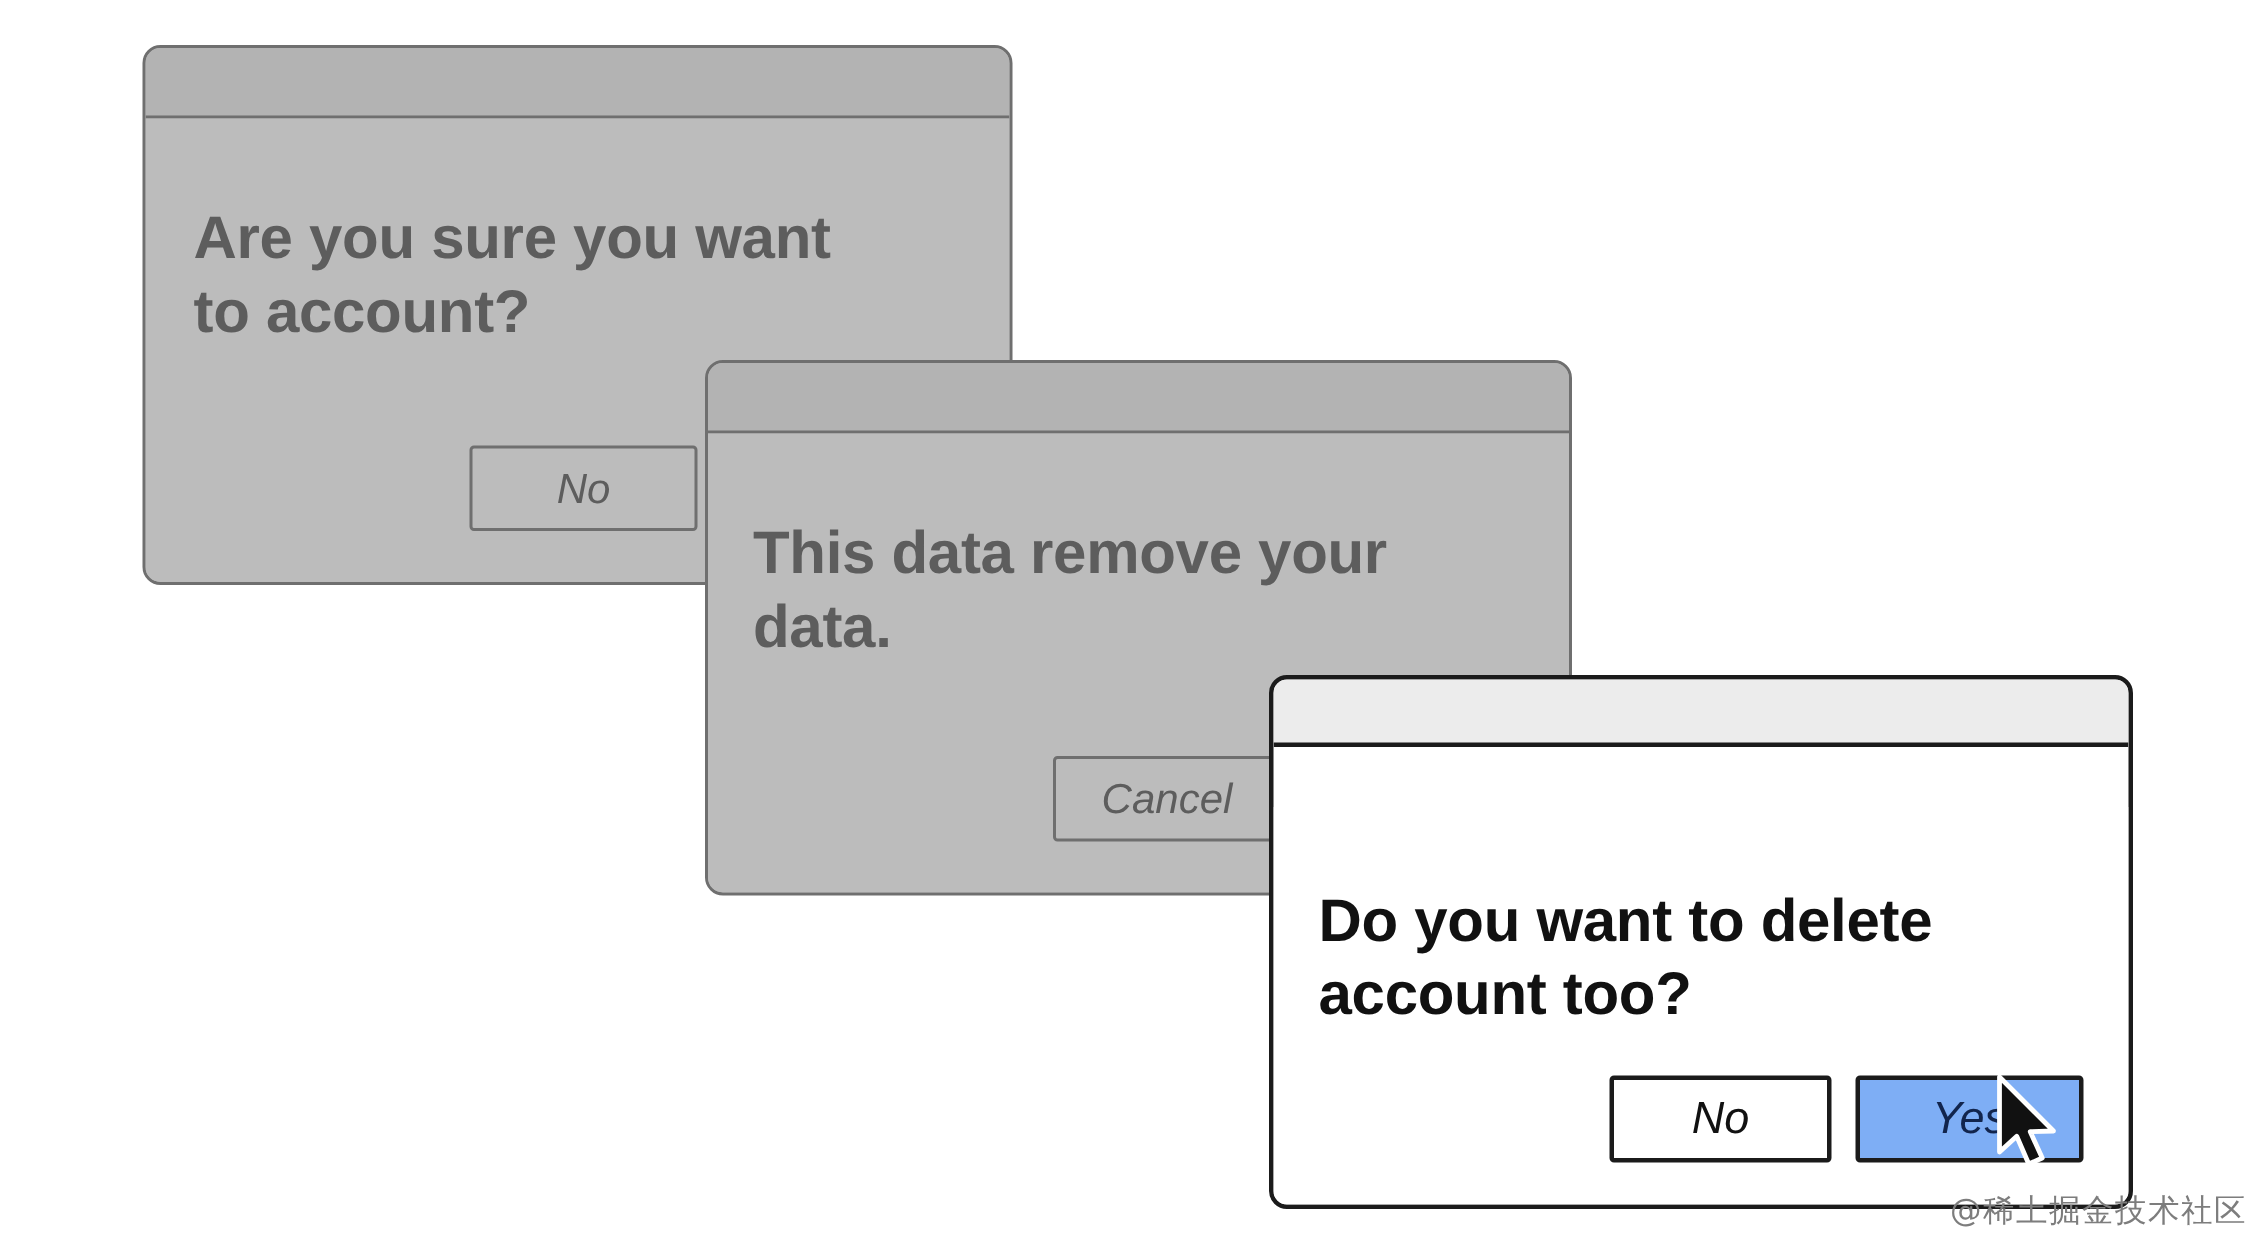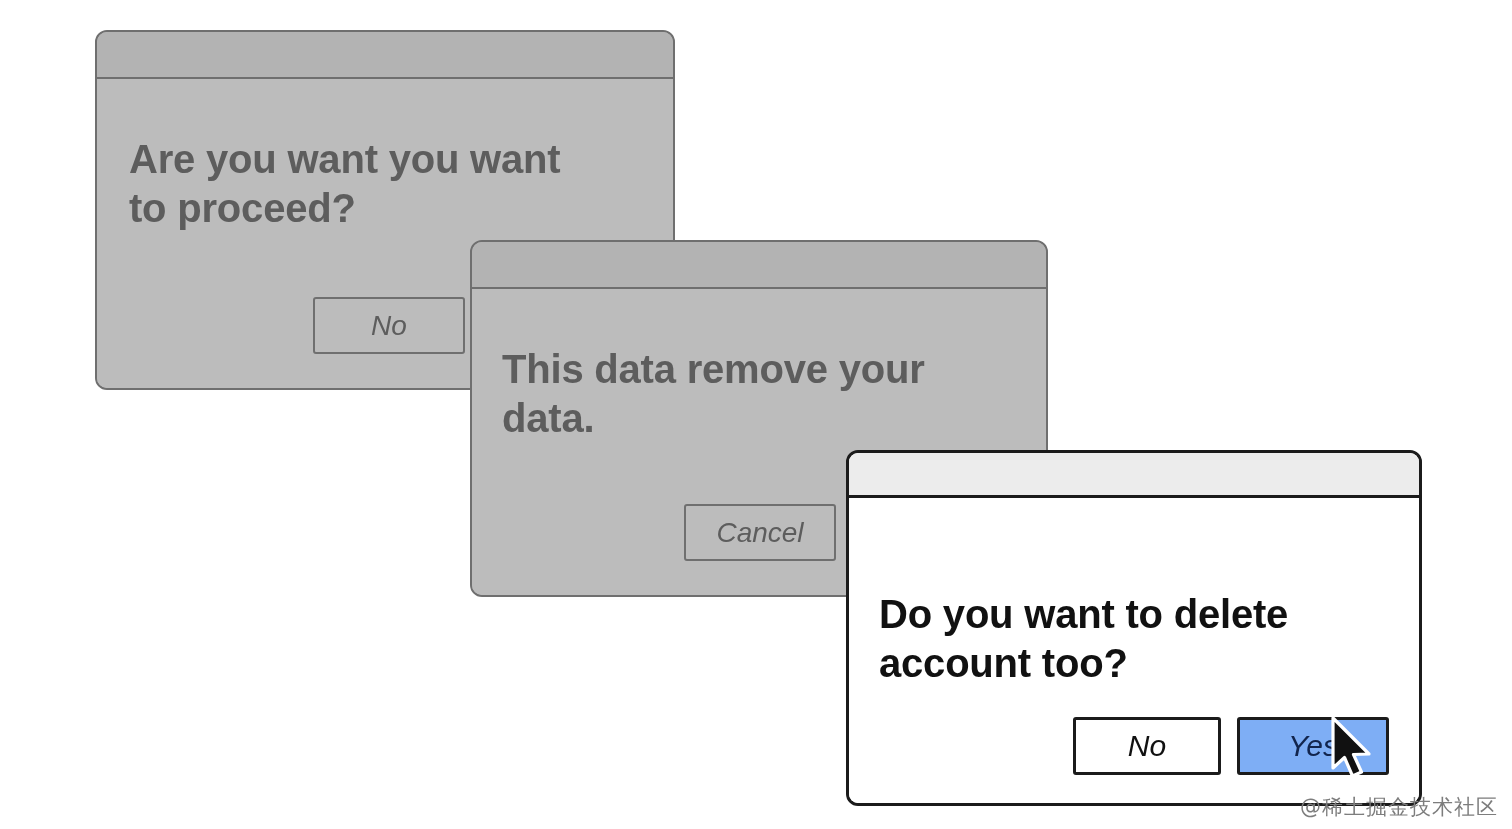--- a/index.html
+++ b/index.html
@@ -130,21 +130,20 @@
     background: #bcbcbc;
     padding: 56px 40px 30px 30px;
   }
   #dialog-middle .message {
     font-size: 40px;
     color: #5d5d5d;
     max-width: 470px;
   }
   #dialog-middle .actions {
     justify-content: flex-end;
-    gap: 18px;
     margin-bottom: 4px;
     align-items: center;
   }
   #dialog-middle .btn-secondary {
     width: 152px;
     height: 57px;
     font-size: 28px;
     color: #5d5d5d;
     background: #bcbcbc;
     border: 2px solid #6f6f6f;
@@ -230,21 +229,21 @@
   }
 </style>
 </head>
 <body>
 
 <div id="stage">
 
   <div class="dialog" id="dialog-back">
     <div class="titlebar"></div>
     <div class="body">
-      <div class="message">Are you want you want to proceed?</div>
+      <div class="message">Are you sure you want to account?</div>
       <div class="actions">
         <div class="btn btn-secondary">No</div>
         <div class="btn btn-primary">Yes</div>
       </div>
     </div>
   </div>
 
   <div class="dialog" id="dialog-middle">
     <div class="titlebar"></div>
     <div class="body">

